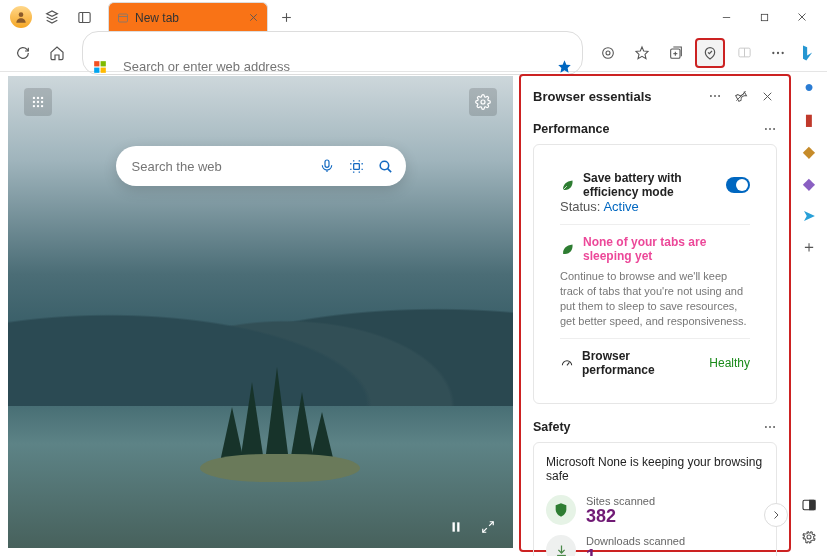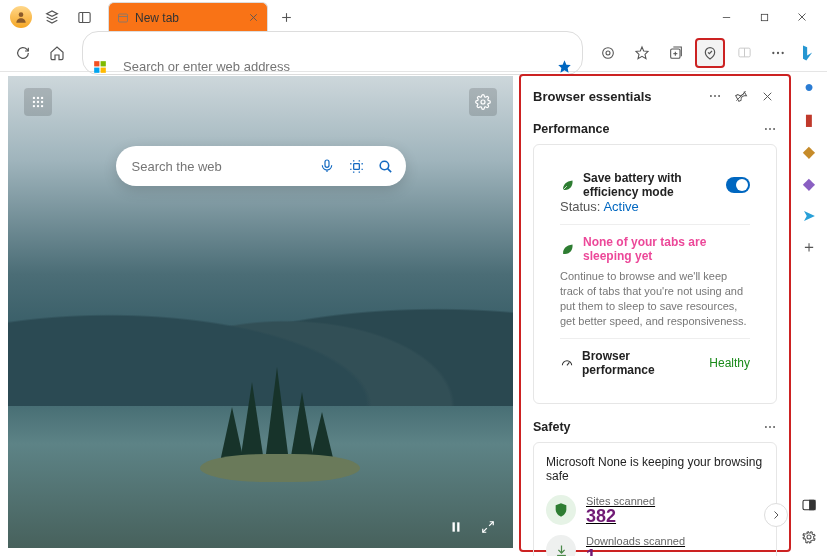--- a/index.html
+++ b/index.html
@@ -72,21 +72,21 @@
 .status { font-size:13px; color:#555; }
 .status .val { color:#0067c0; }
 .sub { font-size:11px; color:#777; margin-top:6px; line-height:1.35; }
 .sleep-title { font-size:12px; font-weight:600; color:#ec4899; }
 .divider { height:1px; background:#eee; margin:10px 0; }
 .perf-row { display:flex; align-items:center; font-size:12px; color:#222; gap:8px; }
 .healthy { margin-left:auto; color:#1a8a1a; font-size:12px; }
 
 .safety-card { border:1px solid #e6e6e6; border-radius:6px; padding:12px; position:relative; }
 .safety-head { font-size:12px; color:#222; margin-bottom:12px; }
-.srow { display:flex; align-items:center; gap:10px; margin-bottom:10px;text-decoration:underline; }
+.srow { display:flex; align-items:center; gap:10px; margin-bottom:10px; }
 .sicon-c { width:30px; height:30px; border-radius:50%; display:flex; align-items:center; justify-content:center; }
 .sicon-c.green { background:#e6f3e6; color:#2e7d32; }
 .sicon-c.gray { background:#eef0ef; color:#4a8a4a; }
 .slabel { font-size:11px; color:#666; }
 .snum { font-size:18px; font-weight:600; color:#701a75; line-height:1; }
 .chev-r { position:absolute; right:-12px; top:50%; transform:translateY(-50%); width:24px; height:24px; border-radius:50%; background:#fff; border:1px solid #ddd; display:flex; align-items:center; justify-content:center; color:#555; }
 
 .feedback { font-size:11px; color:#666; display:flex; align-items:center; justify-content:center; gap:10px; padding:8px 0 10px; }
 .fb-icon { width:18px; height:18px; display:flex; align-items:center; justify-content:center; color:#666; }
 

